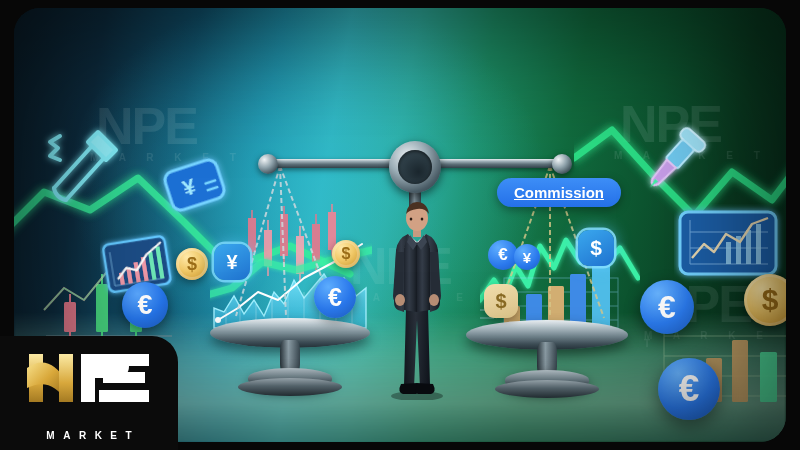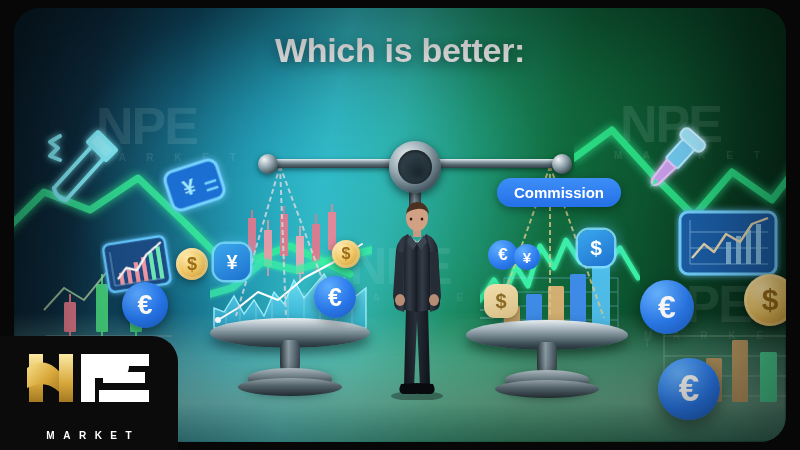--- a/index.html
+++ b/index.html
@@ -95,21 +95,21 @@
     border-radius:50%/50%;
     background:linear-gradient(180deg,#aebdc5,#63757e 45%,#2a363d); }
 
   
   .badge{
     position:absolute; z-index:45; color:#fff; font-weight:700; font-size:15px;
     padding:6px 17px; border-radius:16px; white-space:nowrap;
     box-shadow:0 3px 10px rgba(0,0,0,.35);
   }
   .badge-spread{ left:222px; top:170px; background:linear-gradient(180deg,#4cb9f0,#2aa0e0); }
-  .badge-comm{ left:483px; top:170px; background:linear-gradient(180deg,#3d8ef7,#2470e8); }
+  .badge-comm{ left:483px; top:170px; background:linear-gradient(180deg,#3d8ef7,#2470e8);text-decoration:underline; }
 
   
   .man{ position:absolute; z-index:35; left:368px; top:192px; width:70px; height:200px; }
 
   
   .icon-sq{
     position:absolute; z-index:33; display:flex; align-items:center; justify-content:center;
     border-radius:11px; font-weight:700; color:#fff;
   }
   .icon-circ{
@@ -175,21 +175,20 @@
             <feMerge>
               <feMergeNode in="b"></feMergeNode>
               <feMergeNode in="SourceGraphic"></feMergeNode>
             </feMerge>
         </filter>
       </defs>
       <polyline points="0,46 38,18 78,62 120,104 158,60 198,88 242,30" fill="none" stroke="#2ee88c" stroke-width="7" stroke-linejoin="round" stroke-linecap="round" filter="url(#gl2)" opacity=".9"></polyline>
     </svg>
 
     <div class="title">
-      <span>Which is better:</span>
     </div>
 
     <svg class="glowline" style="left:16px; top:112px;" width="110" height="90">
       <defs>
           <filter id="tt" x="-50%" y="-50%" width="200%" height="200%">
         <feGaussianBlur stdDeviation="3.2" result="b"></feGaussianBlur>
             <feMerge>
               <feMergeNode in="b"></feMergeNode>
               <feMergeNode in="SourceGraphic"></feMergeNode>
             </feMerge>

